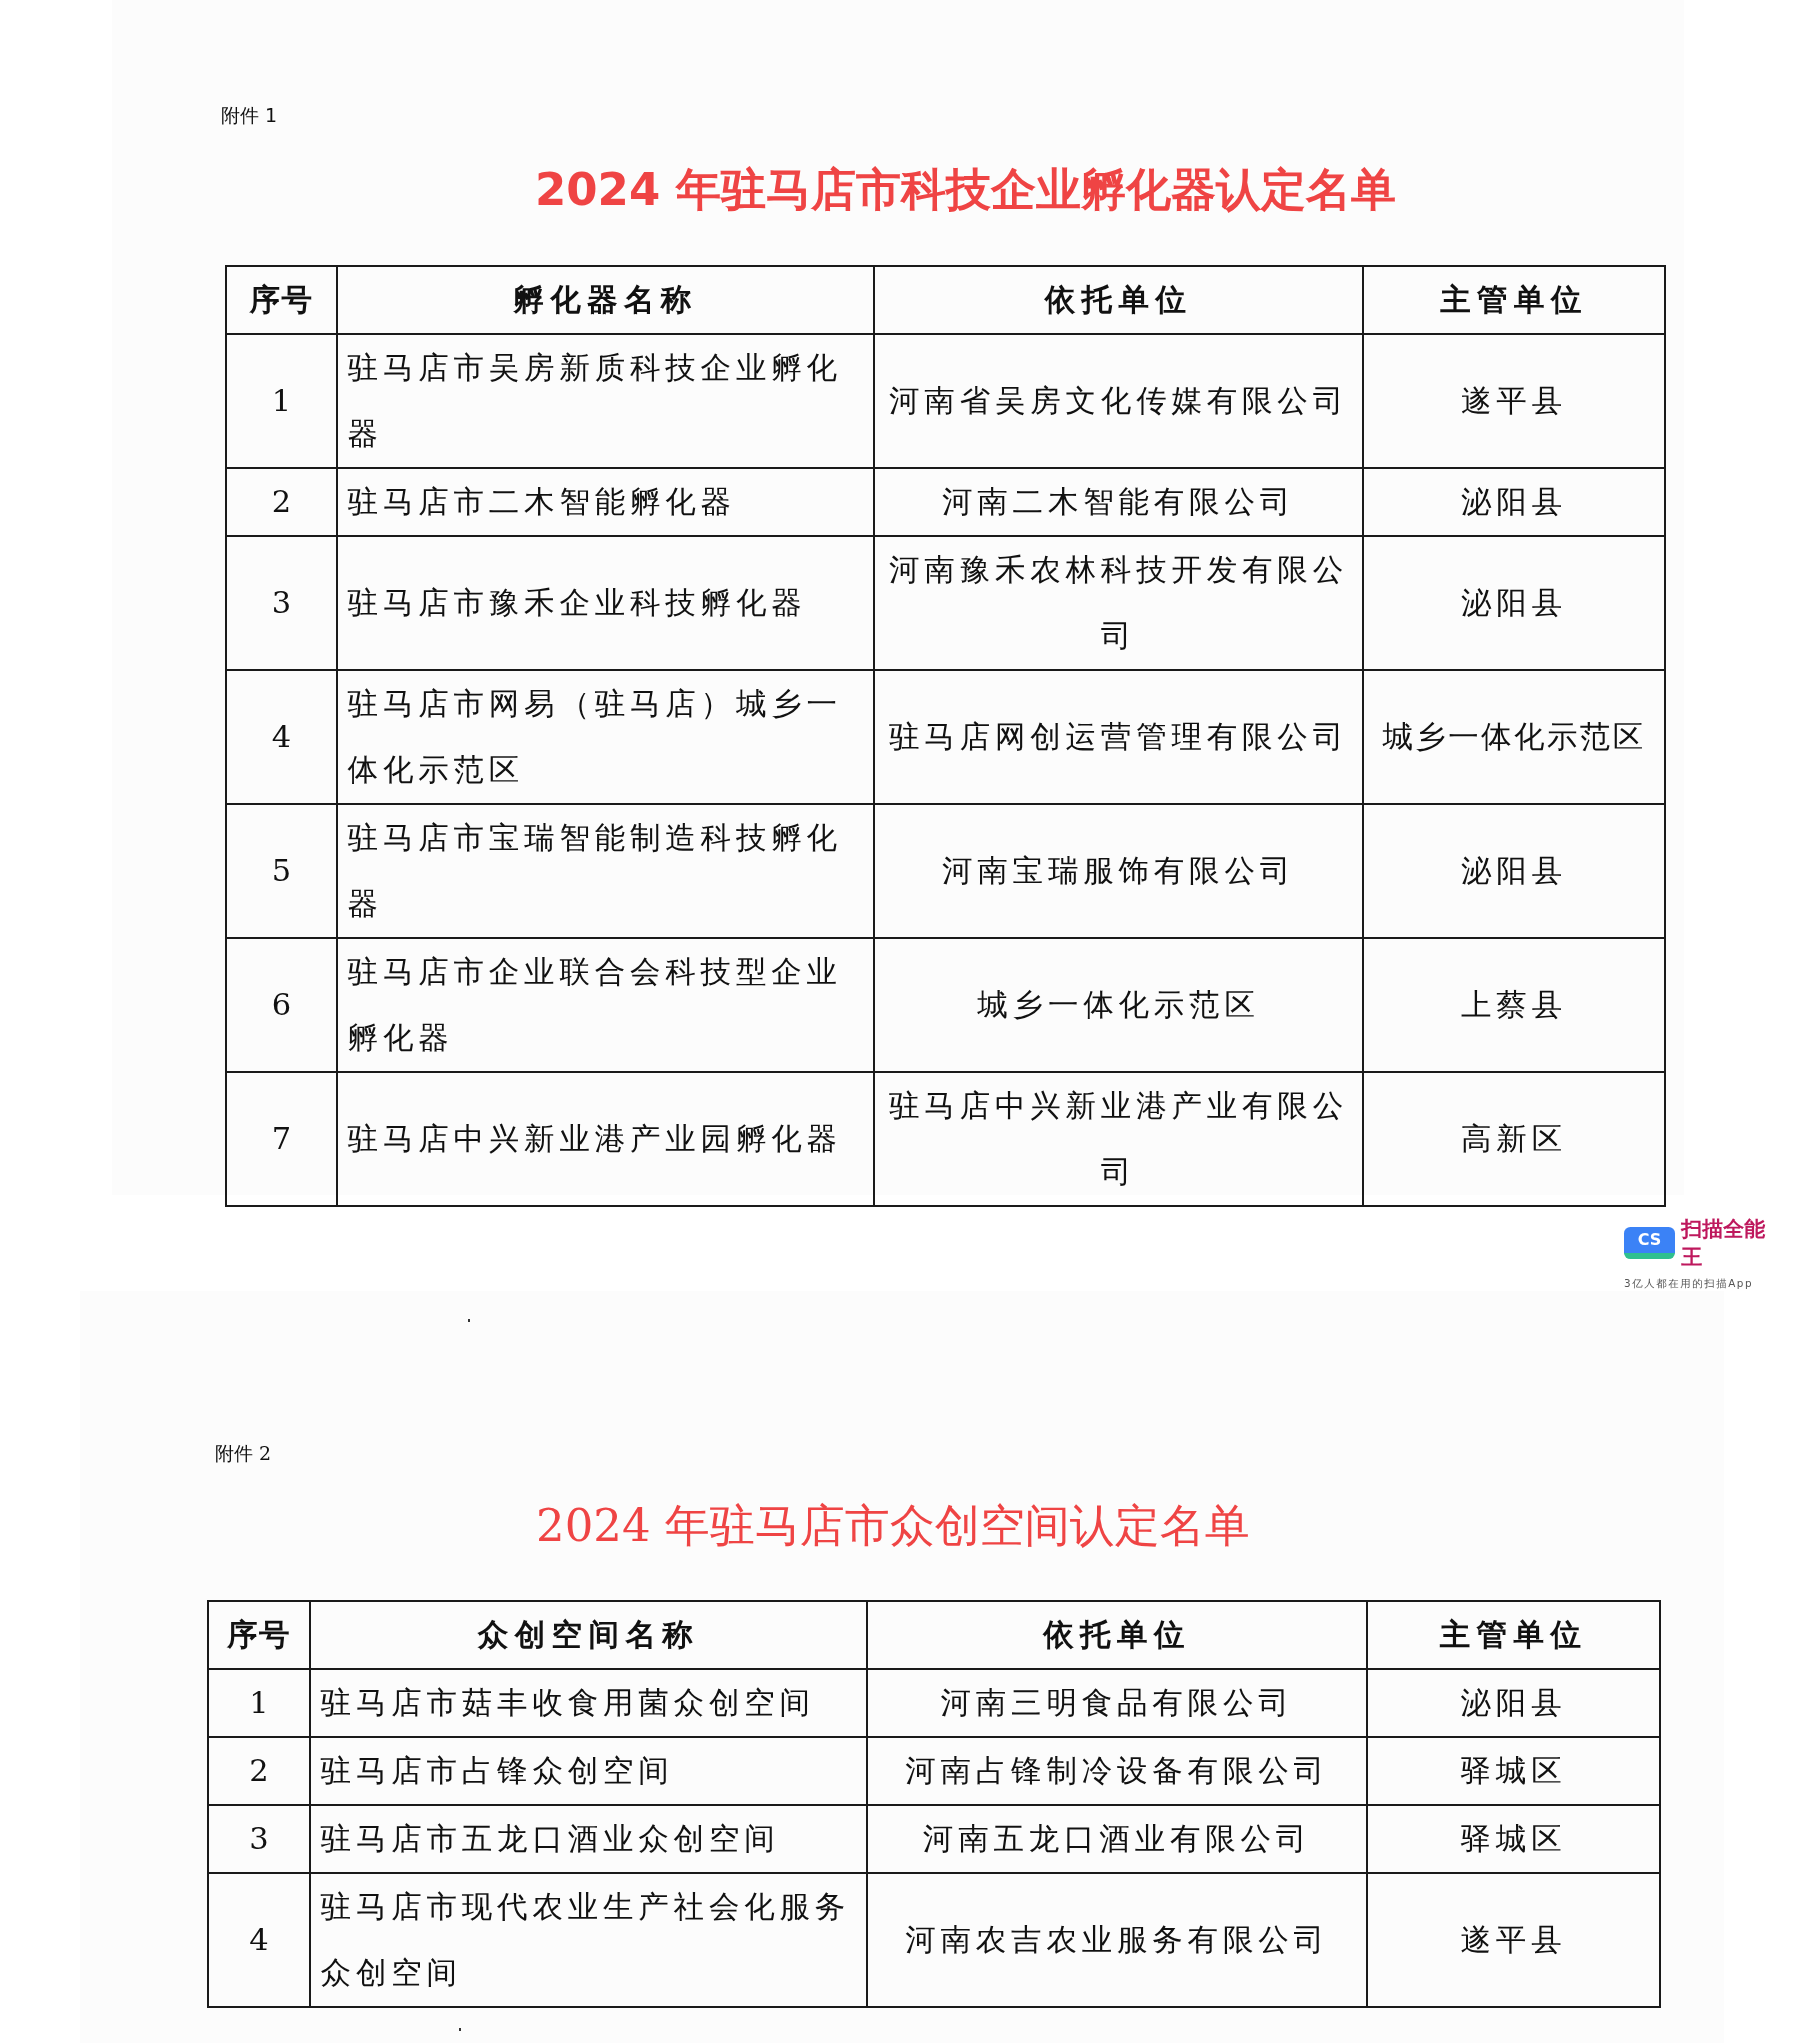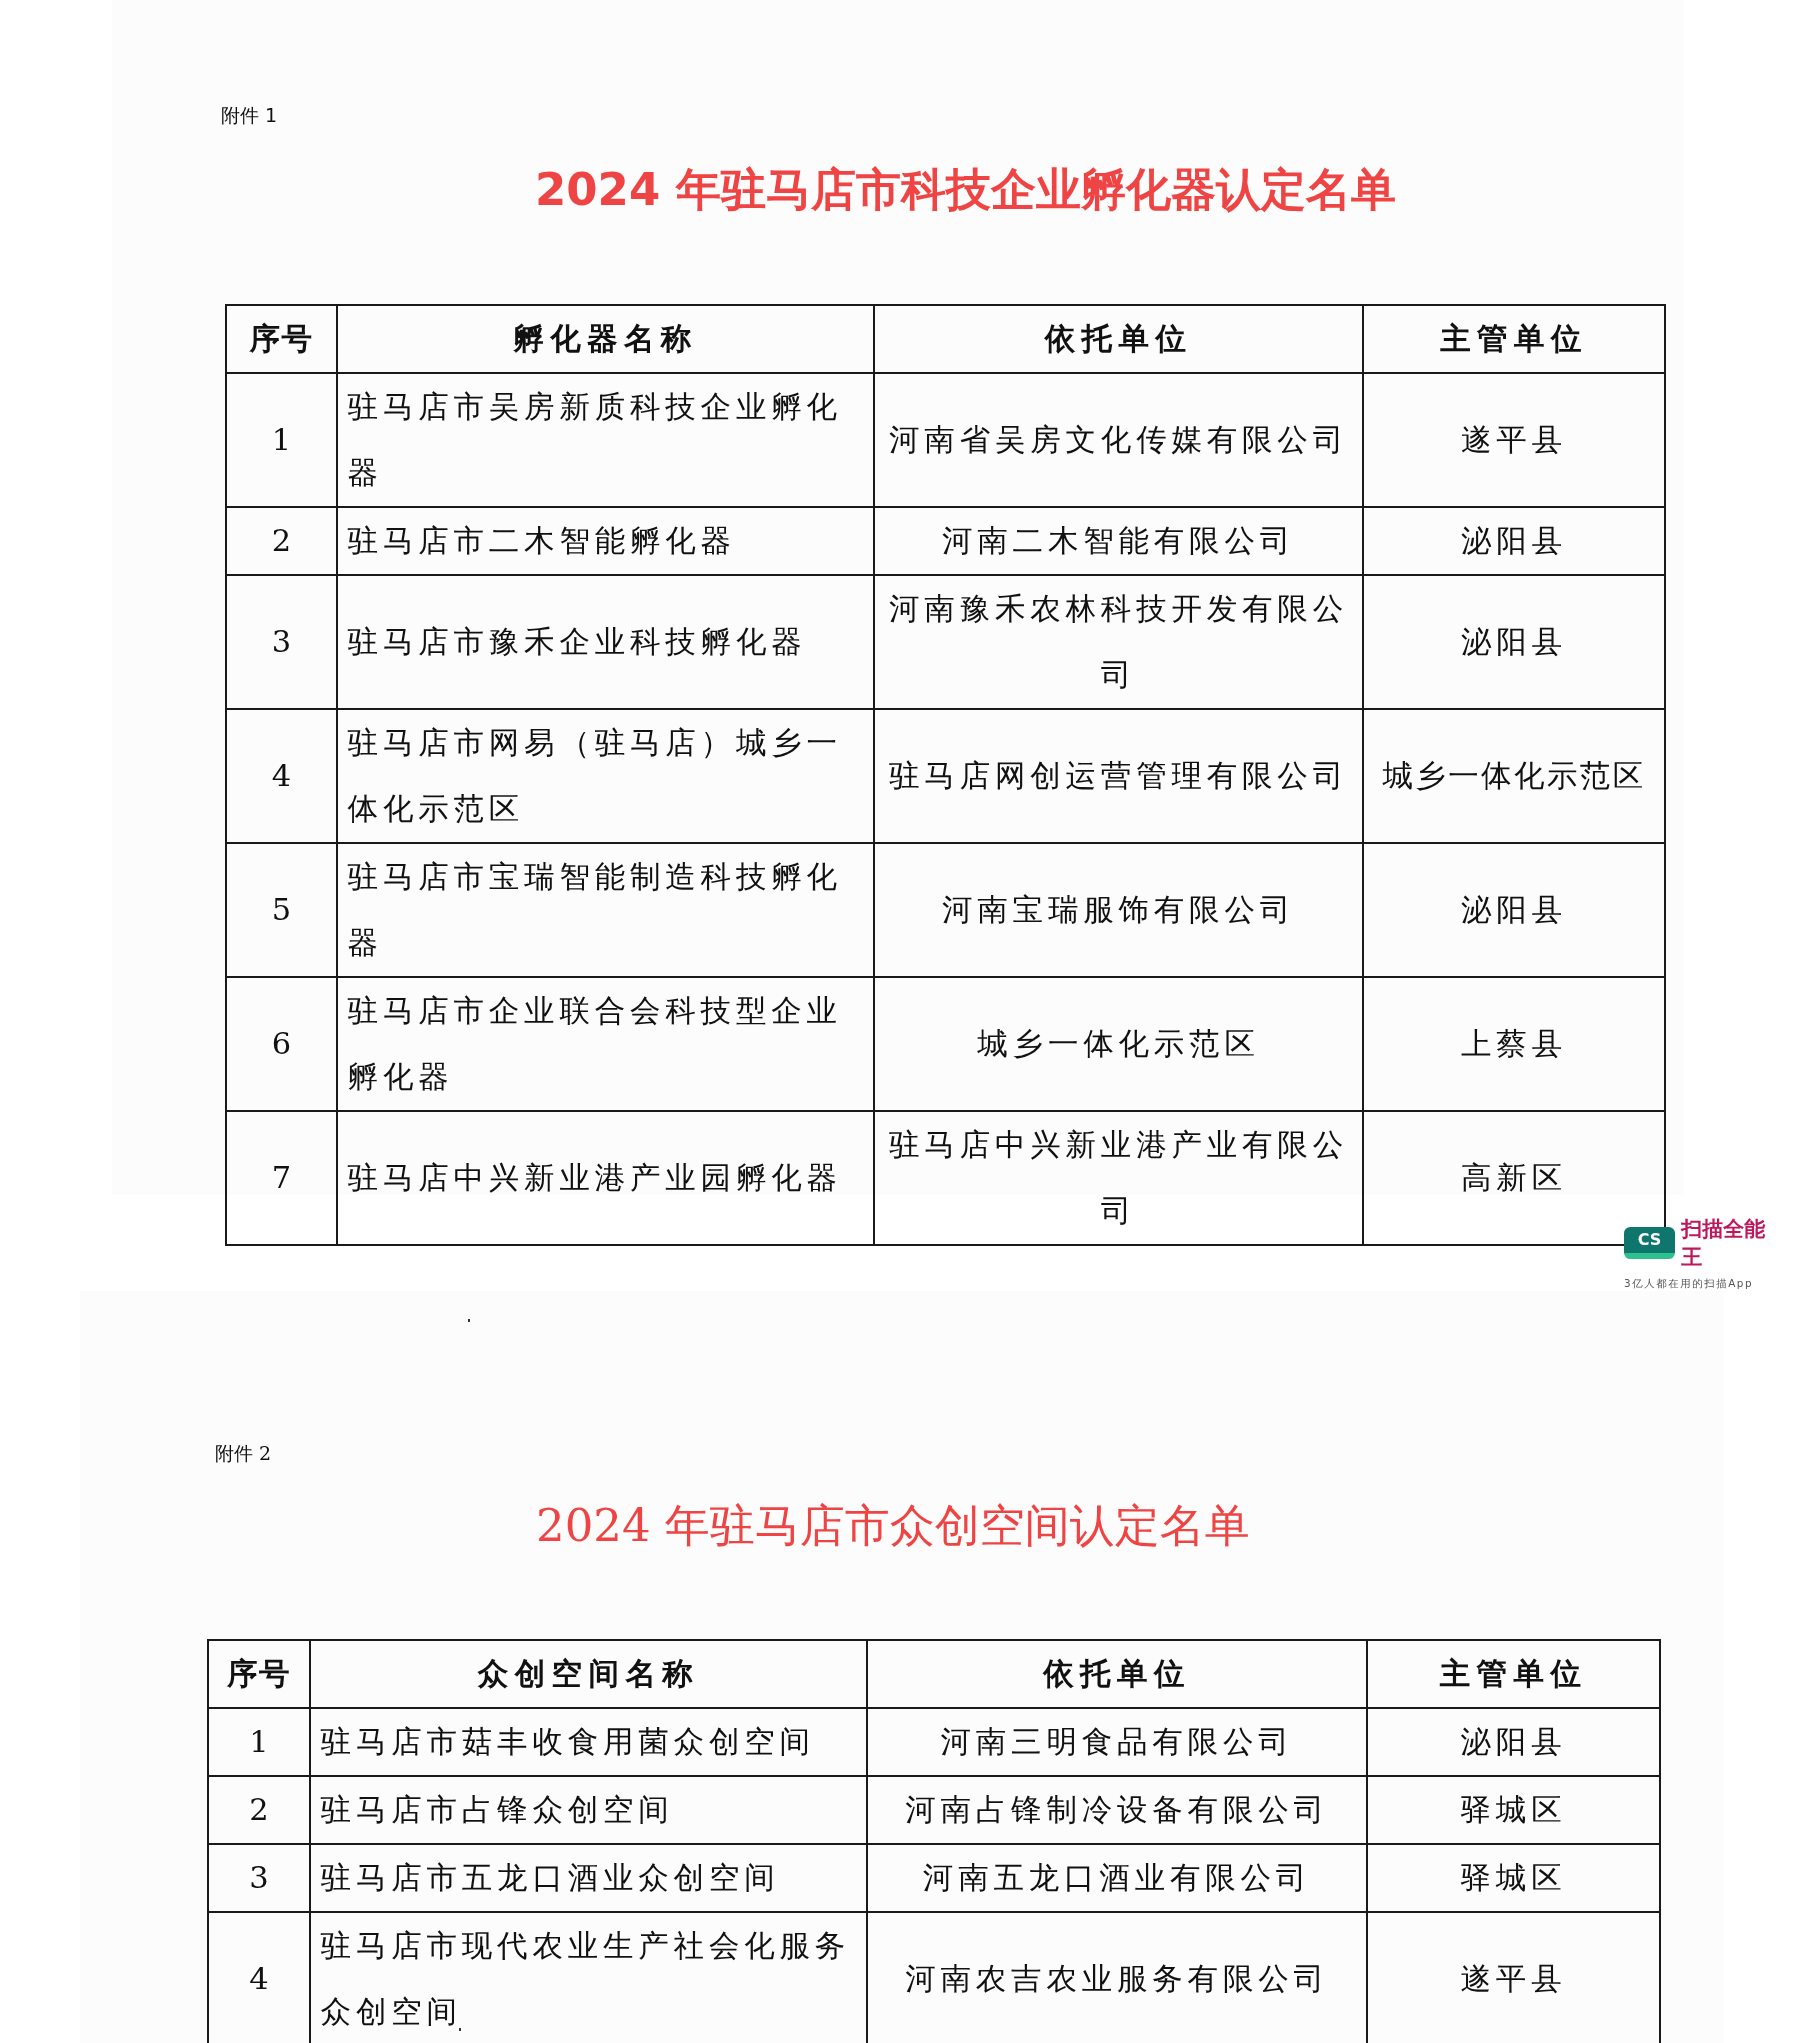--- a/index.html
+++ b/index.html
@@ -6,32 +6,32 @@
   body {
     width: 1805px; height: 2044px; position: relative; overflow: hidden;
     background: #ffffff;
     font-family: "DejaVu Serif", "Liberation Serif", serif;
     color: #111;
   }
   .page-bg { position: absolute; background: #fcfcfc; }
   .annex-label { position: absolute; font-size: 19px; font-family: "DejaVu Sans", sans-serif; color: #111; }
   .doc-title { position: absolute; font-size: 45px; white-space: nowrap; color: #ef4444; }
   .doc-title.sans { font-family: "DejaVu Sans", sans-serif; font-weight: bold; }
-  table.list { position: absolute; border-collapse: collapse; table-layout: fixed; margin-top: 39px; }
+  table.list { position: absolute; border-collapse: collapse; table-layout: fixed; }
   table.list th, table.list td {
     border: 2px solid #1a1a1a; text-align: center; vertical-align: middle;
     font-size: 30.5px; letter-spacing: 4.8px; padding: 0 9.6px; line-height: 66px;
   }
   table.list th { font-family: "DejaVu Sans", sans-serif; font-weight: bold; letter-spacing: 6.4px; }
   table.list td.name { text-align: left; }
   table.list td.num { font-family: "DejaVu Serif", serif; letter-spacing: 0; }
   .watermark { position: absolute; left: 1624px; top: 1215px; width: 160px; }
   .wm-row { display: flex; align-items: center; }
   .wm-logo {
-    width: 52px; height: 32px; border-radius: 6.4px; background: #0f766e;
+    width: 52px; height: 32px; border-radius: 6.4px; background: #3b82f6;
     border-bottom: 6.4px solid #2fc08f; box-sizing: border-box;
     color: #fff; font: bold 16px "DejaVu Sans", sans-serif; text-align: center; line-height: 26px;
   }
   .wm-brand { font: bold 21px "DejaVu Sans", sans-serif; color: #be185d; margin-left: 6.4px; }
   .wm-slogan { font: 10.4px "DejaVu Sans", sans-serif; color: #555; margin-top: 6.4px; letter-spacing: 1.6px; }
   .speck { position: absolute; width: 1.6px; height: 3.2px; background: #333; }
 </style>
 </head>
 <body>
 

